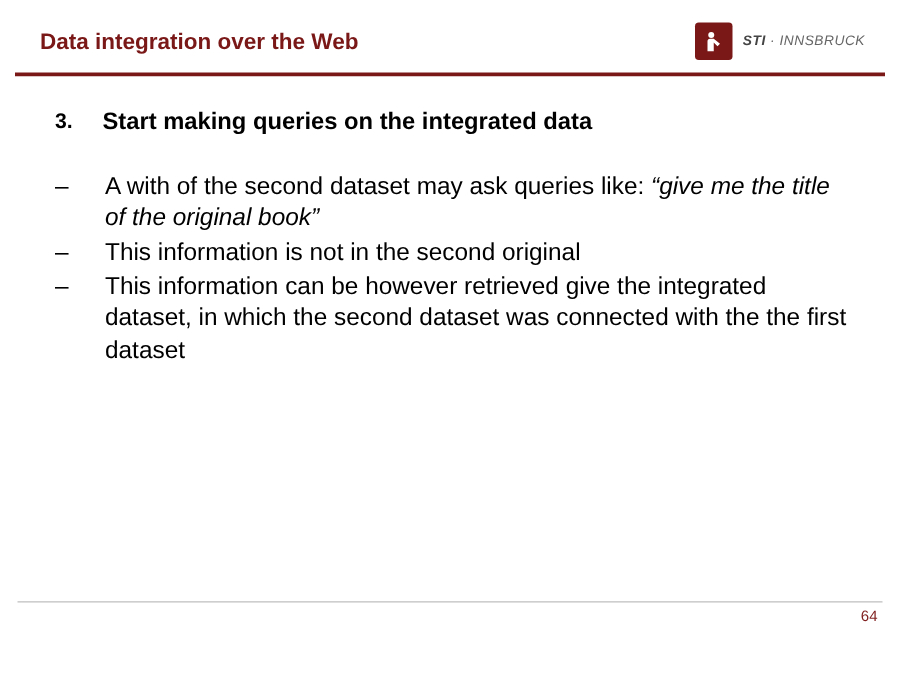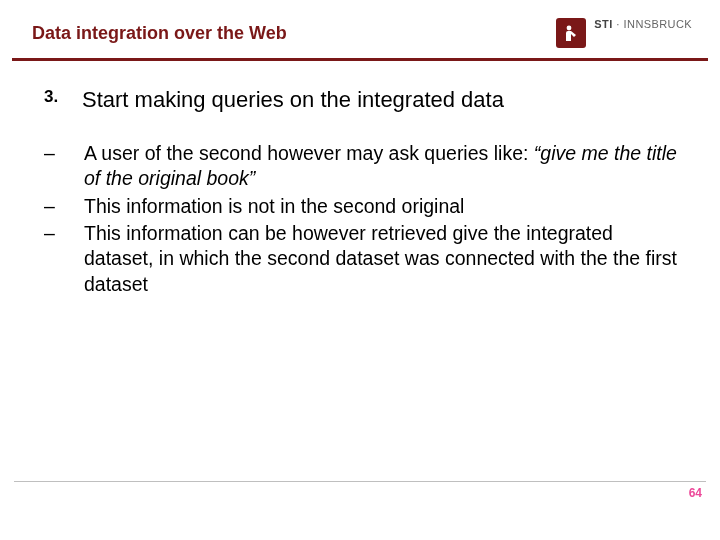--- a/index.html
+++ b/index.html
@@ -1,36 +1,36 @@
 <!DOCTYPE html>
 <html><head>
 <meta charset="utf-8">
 <style>
   * { margin: 0; padding: 0; box-sizing: border-box; }
   html, body { width: 720px; height: 540px; font-family: Arial, Helvetica, sans-serif; background: #fff; color: #000; }
   .slide { width: 720px; height: 508px; position: relative; }
   .header { display: flex; align-items: center; justify-content: space-between; padding: 18px 28px 10px 32px; }
   .title { font-size: 18px; font-weight: bold; color: #7a1818; }
-  .logo { display: flex; align-items: flex-start; gap: 8px; }
+  .logo { display: flex; align-items: center; gap: 8px; font-style: italic; }
   .logo-mark { width: 30px; height: 30px; background: #7a1818; border-radius: 3px; position: relative; display:flex; align-items:center; justify-content:center; }
   .logo-mark svg { display:block; }
   .logo-text { font-size: 11px; color: #666; letter-spacing: 0.4px; }
   .logo-text .bold { font-weight: bold; color: #444; }
   .rule-top { height: 3px; background: #7a1818; margin: 0 12px 0 12px; }
   .content { padding: 26px 42px 0 42px; }
   .ol-item { display: flex; gap: 16px; margin-bottom: 28px; padding-left: 2px; }
   .ol-num { font-size: 17px; font-weight: bold; min-width: 22px; }
-  .ol-text { font-size: 22px; font-weight: normal; }
+  .ol-text { font-size: 19px; font-weight: bold; }
   .bullets { padding-left: 2px; }
   .bullet { display: flex; gap: 18px; font-size: 19.5px; line-height: 1.3; margin-bottom: 2px; }
   .dash { min-width: 22px; }
   .bullet-text { flex: 1; }
   .italic { font-style: italic; }
   .footer-rule { position: absolute; left: 14px; right: 14px; bottom: 26px; border-top: 1px solid #bfbfbf; }
-  .page-num { position: absolute; right: 18px; bottom: 8px; font-size: 12px; color: #ec4899; font-weight: bold; }
+  .page-num { position: absolute; right: 18px; bottom: 8px; font-size: 12px; color: #7f1d1d; }
 </style>
 </head>
 <body>
 
 <div class="slide">
   <div class="header">
     <div class="title">Data integration over the Web</div>
     <div class="logo">
       <div class="logo-mark">
         <svg width="20" height="20" viewBox="0 0 20 20">
@@ -49,21 +49,21 @@
   <div class="content">
     <div class="ol-item">
       <div class="ol-num">3.</div>
       <div class="ol-text">Start making queries on the integrated data</div>
     </div>
 
     <div class="bullets">
       <div class="bullet">
         <div class="dash">–</div>
         <div class="bullet-text">
-          <span>A user of the second however may ask queries like: </span><span class="italic">“give me the title of the original book”</span>
+          <span>A with of the second dataset may ask queries like: </span><span class="italic">“give me the title of the original book”</span>
         </div>
       </div>
       <div class="bullet">
         <div class="dash">–</div>
         <div class="bullet-text">This information is not in the second original</div>
       </div>
       <div class="bullet">
         <div class="dash">–</div>
         <div class="bullet-text">This information can be however retrieved give the integrated dataset, in which the second dataset was connected with the the first dataset</div>
       </div>

